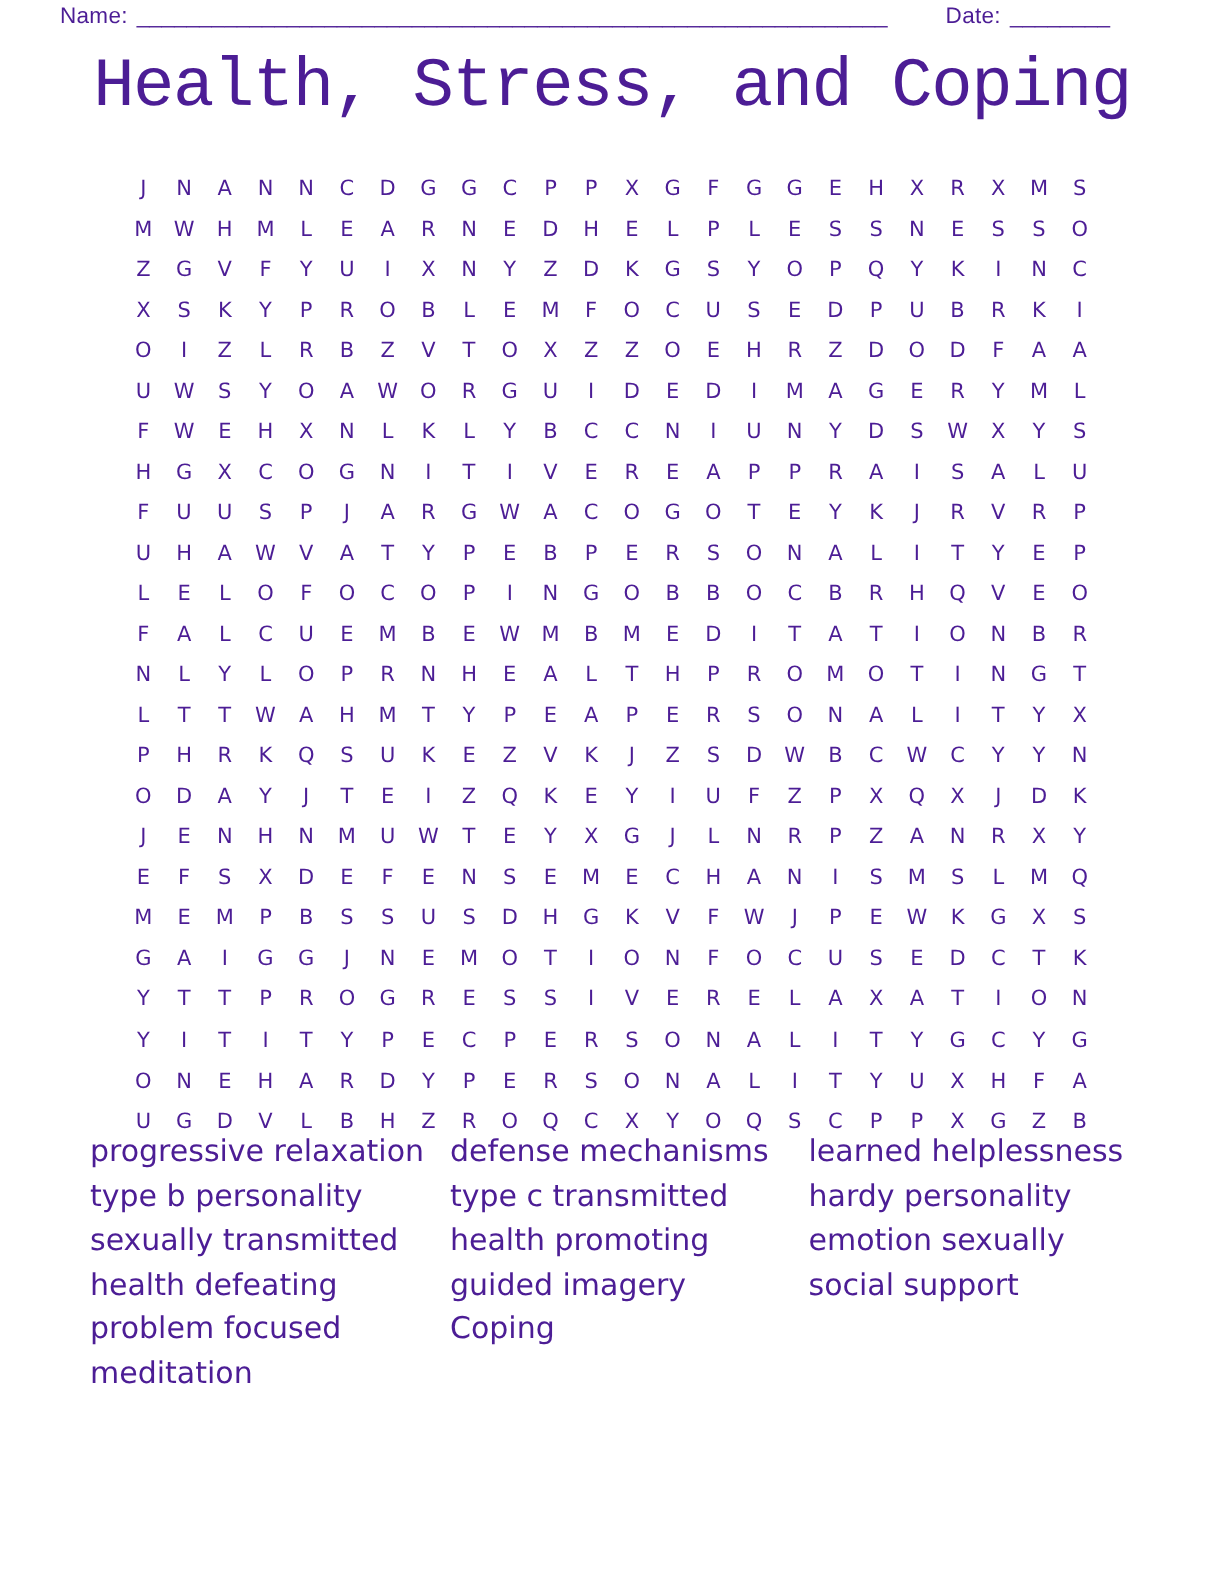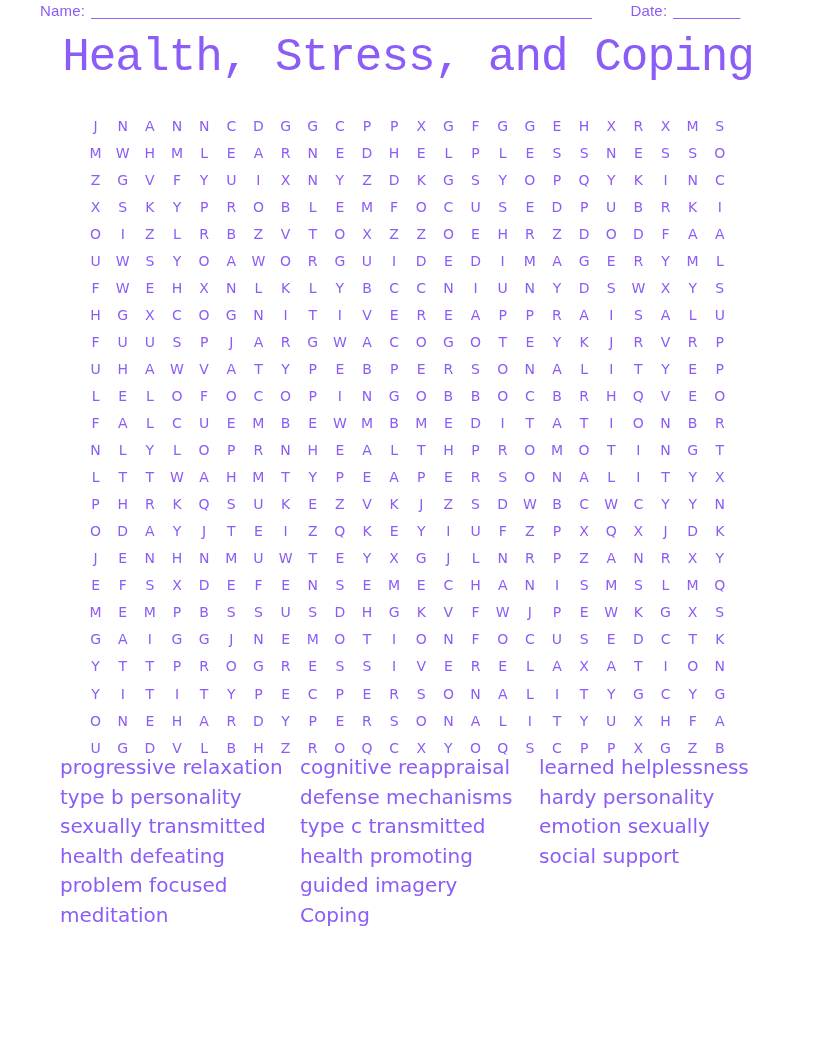--- a/index.html
+++ b/index.html
@@ -2,21 +2,21 @@
 <html><head>
 <meta charset="utf-8">
 <style>
   * { margin: 0; padding: 0; box-sizing: border-box; }
   html, body { background: #e8e8e8; }
   .page {
     position: relative;
     width: 816px;
     height: 1056px;
     background: #ffffff;
-    color: #8b5cf6;
+    color: #4c1d95;
     font-family: "DejaVu Sans", sans-serif;
     overflow: hidden;
     margin: 0 auto;
   }
   
   .header {
     position: absolute;
     top: 0px;
     left: 40px;
     width: 700px;
@@ -674,21 +674,20 @@
   <div class="word-list">
     <div class="word-col-1">
         <div class="word">progressive relaxation</div>
         <div class="word">type b personality</div>
         <div class="word">sexually transmitted</div>
         <div class="word">health defeating</div>
         <div class="word">problem focused</div>
         <div class="word">meditation</div>
       </div>
     <div class="word-col-2">
-        <div class="word">cognitive reappraisal</div>
         <div class="word">defense mechanisms</div>
         <div class="word">type c transmitted</div>
         <div class="word">health promoting</div>
         <div class="word">guided imagery</div>
         <div class="word">Coping</div>
       </div>
     <div class="word-col-3">
         <div class="word">learned helplessness</div>
         <div class="word">hardy personality</div>
         <div class="word">emotion sexually</div>

